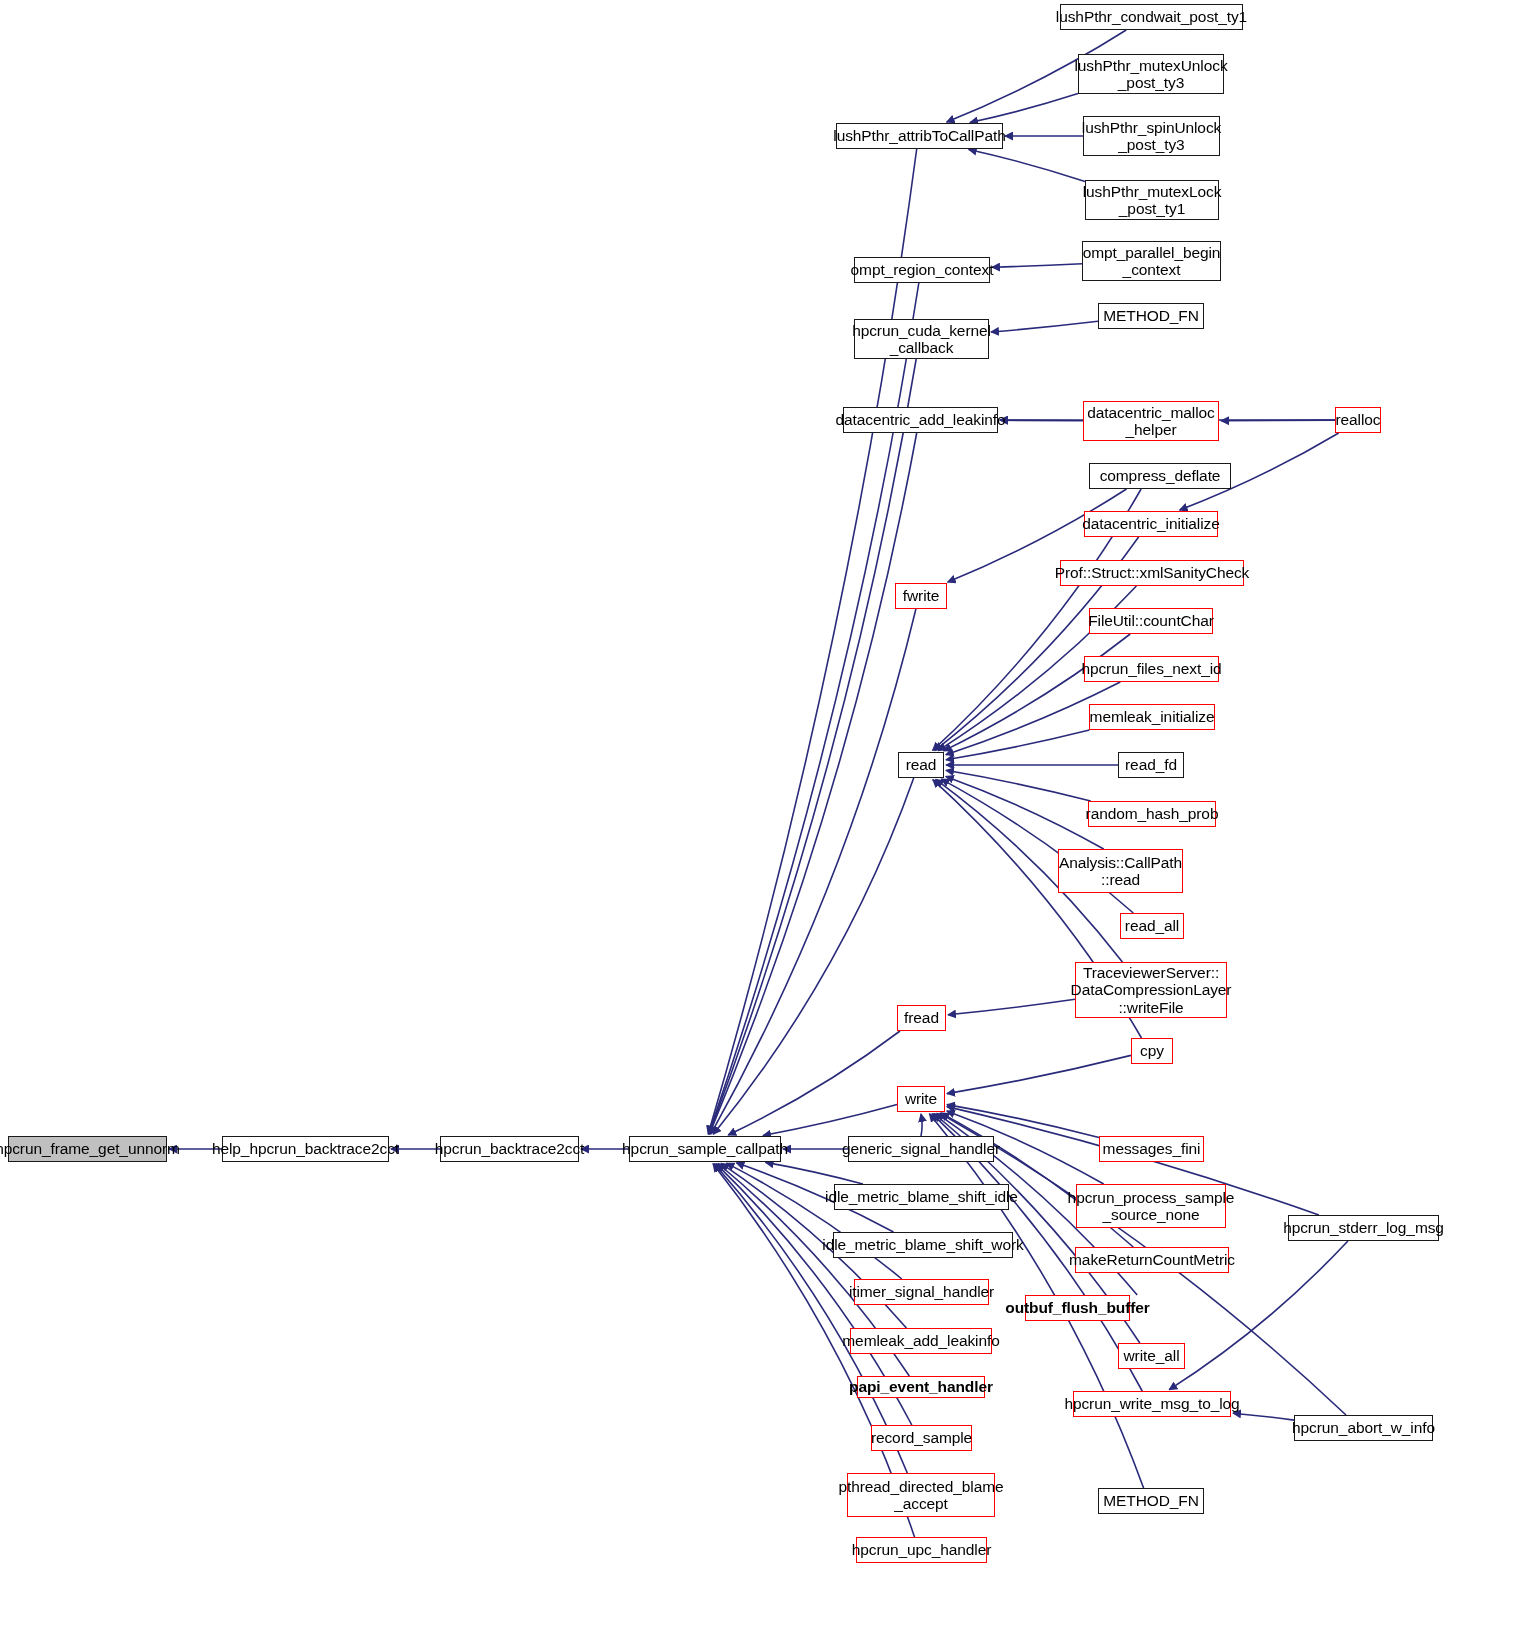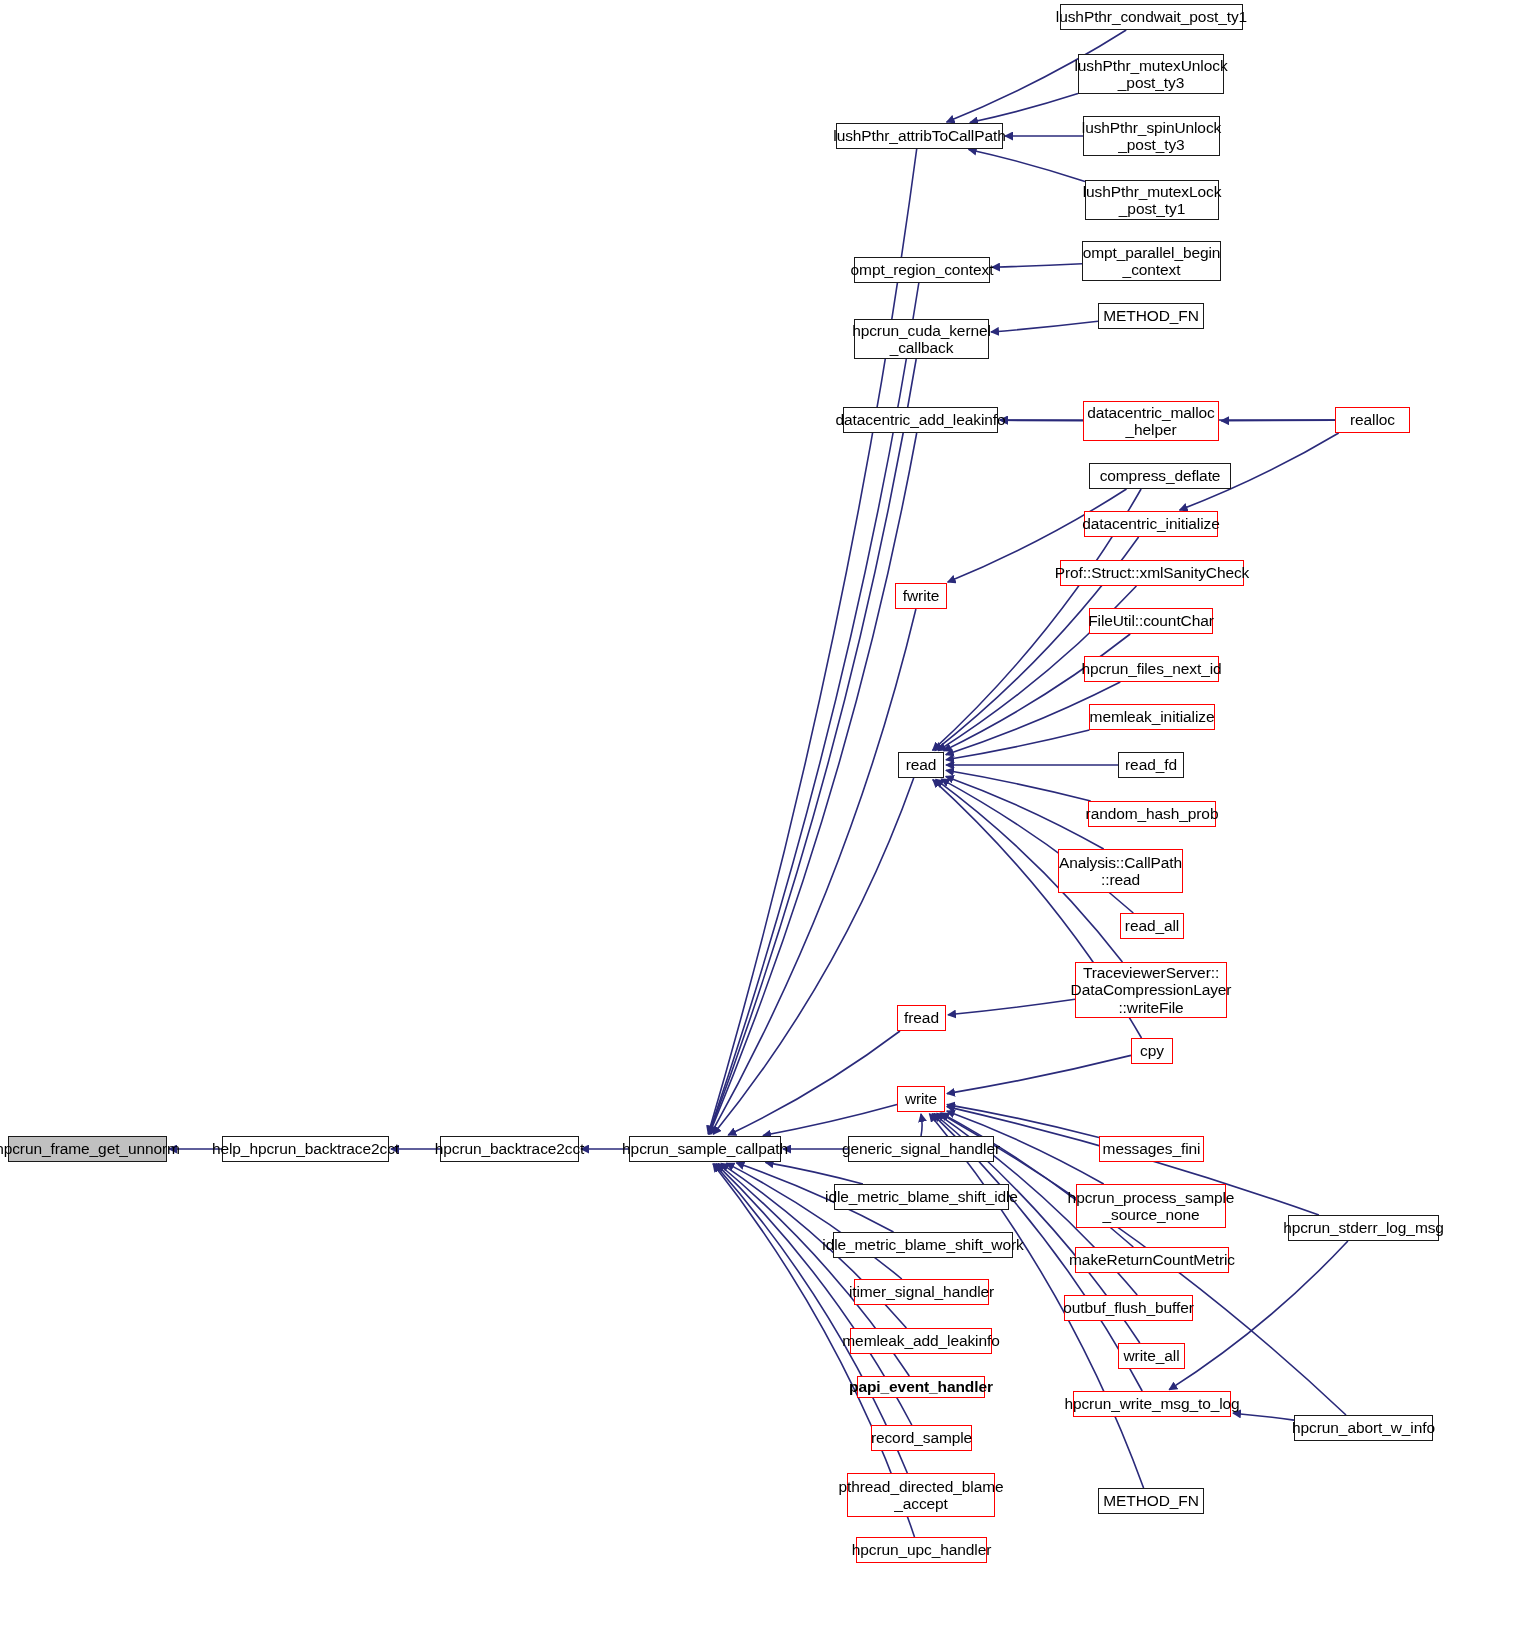--- a/index.html
+++ b/index.html
@@ -129,21 +129,21 @@
       <div class="node black" style="left: 1098px; top: 303px; width: 106px; height: 26px;">
         <span>METHOD_FN</span>
       </div>
       <div class="node black" style="left: 843px; top: 407px; width: 155px; height: 26px;">
         <span>datacentric_add_leakinfo</span>
       </div>
       <div class="node red" style="left: 1083px; top: 401px; width: 136px; height: 40px;">
         <span>datacentric_malloc
 _helper</span>
       </div>
-      <div class="node red" style="left: 1335px; top: 407px; width: 75px; height: 26px;">
+      <div class="node red" style="left: 1335px; top: 407px; width: 46px; height: 26px;">
         <span>realloc</span>
       </div>
       <div class="node black" style="left: 1089px; top: 463px; width: 142px; height: 26px;">
         <span>compress_deflate</span>
       </div>
       <div class="node red" style="left: 1084px; top: 511px; width: 134px; height: 26px;">
         <span>datacentric_initialize</span>
       </div>
       <div class="node red" style="left: 1060px; top: 560px; width: 184px; height: 26px;">
         <span>Prof::Struct::xmlSanityCheck</span>
@@ -221,21 +221,21 @@
       <div class="node red" style="left: 1099px; top: 1136px; width: 105px; height: 26px;">
         <span>messages_fini</span>
       </div>
       <div class="node red" style="left: 1076px; top: 1184px; width: 150px; height: 44px;">
         <span>hpcrun_process_sample
 _source_none</span>
       </div>
       <div class="node red" style="left: 1075px; top: 1247px; width: 154px; height: 26px;">
         <span>makeReturnCountMetric</span>
       </div>
-      <div class="node red" style="left: 1064px; top: 1295px; width: 129px; height: 26px;">
+      <div class="node red" style="left: 1025px; top: 1295px; width: 105px; height: 26px; font-weight: bold;">
         <span>outbuf_flush_buffer</span>
       </div>
       <div class="node red" style="left: 1118px; top: 1343px; width: 67px; height: 26px;">
         <span>write_all</span>
       </div>
       <div class="node red" style="left: 1073px; top: 1391px; width: 158px; height: 26px;">
         <span>hpcrun_write_msg_to_log</span>
       </div>
       <div class="node black" style="left: 1098px; top: 1488px; width: 106px; height: 26px;">
         <span>METHOD_FN</span>

